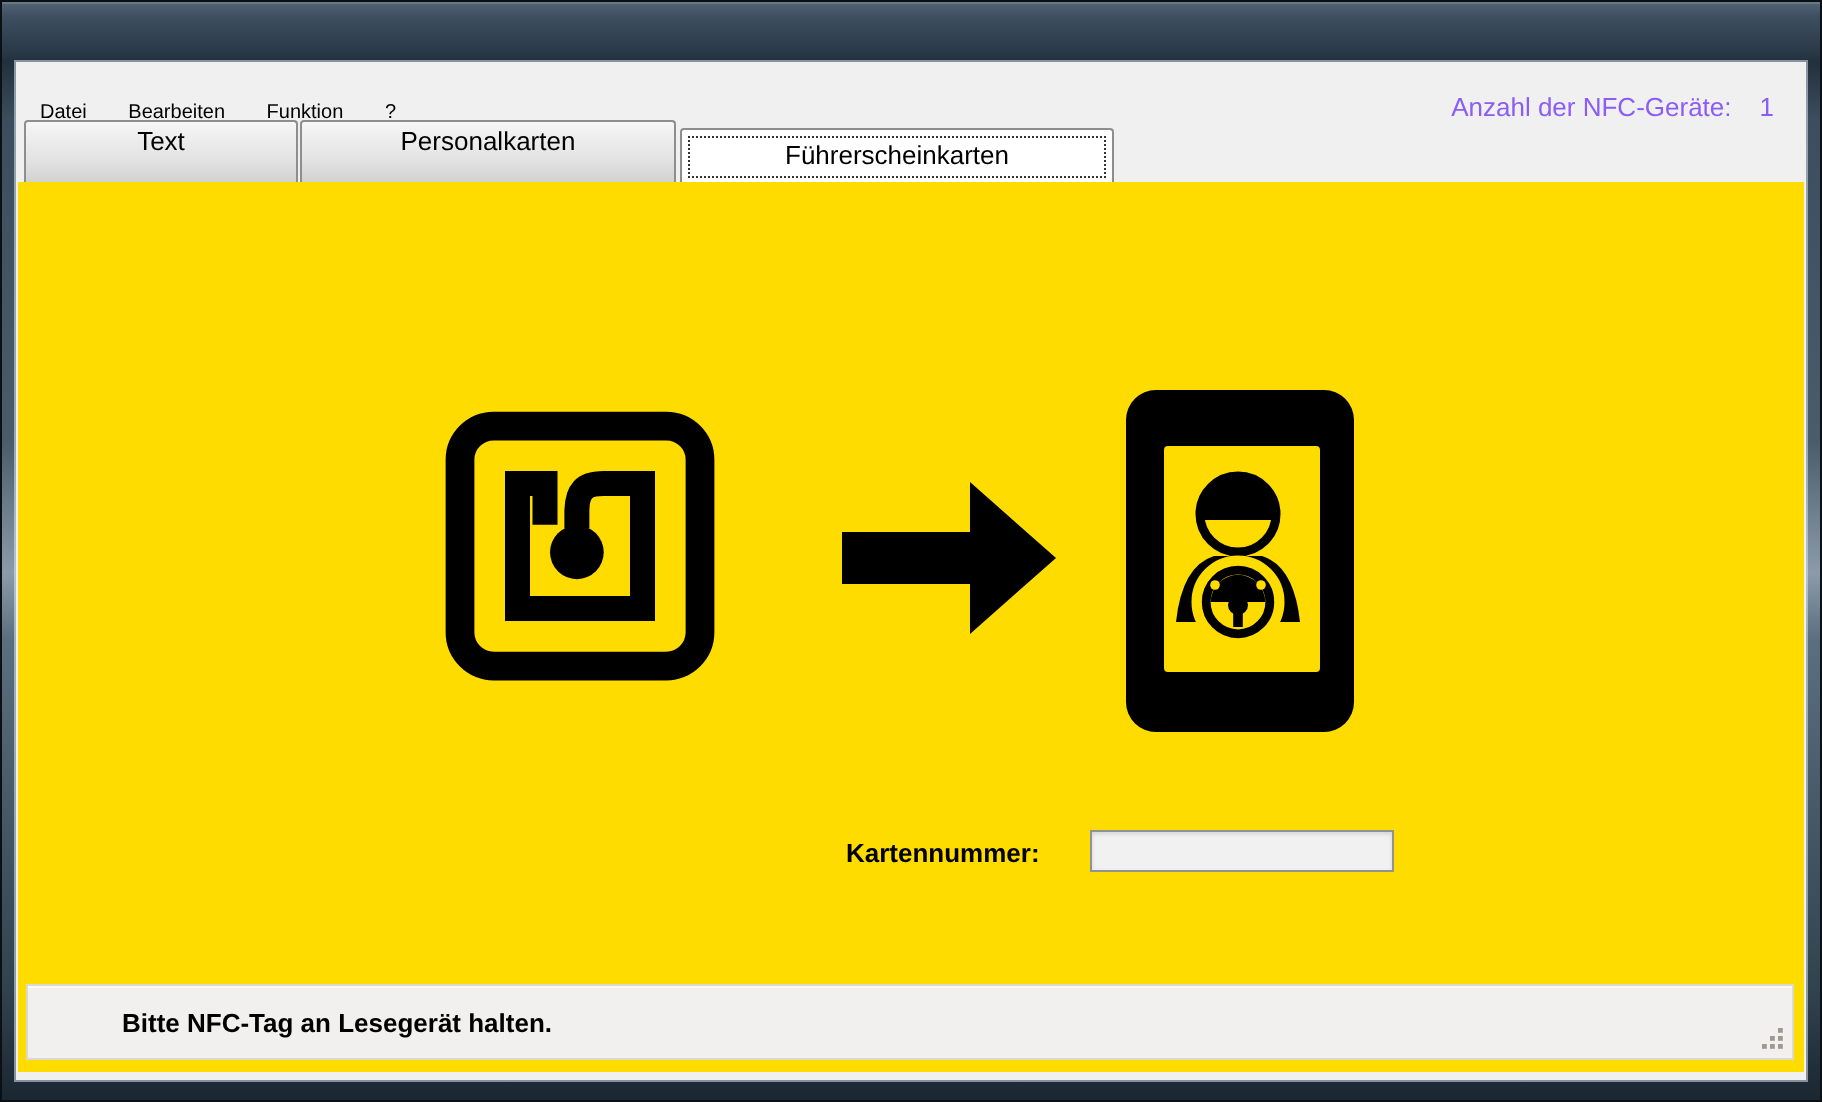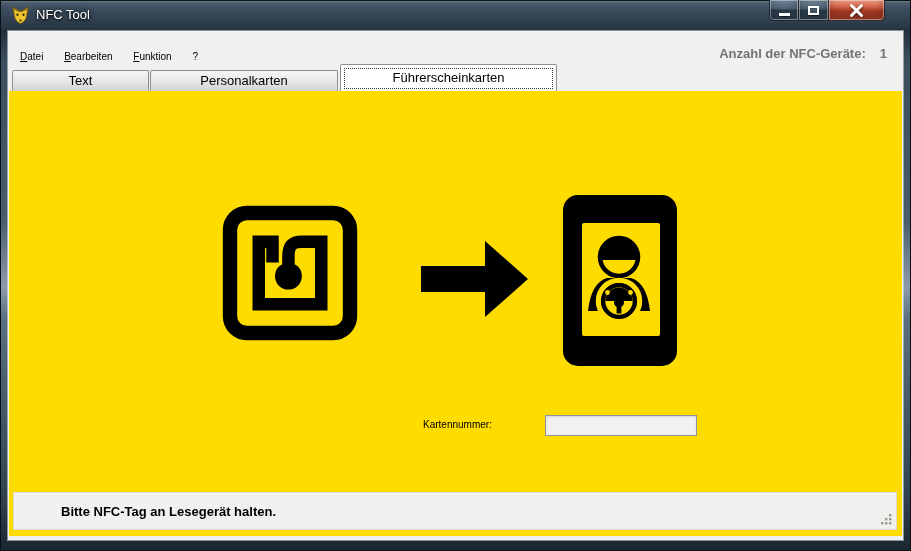--- a/index.html
+++ b/index.html
@@ -45,27 +45,27 @@
     position:absolute;left:8px;top:31px;width:895px;height:509px;
     background:#f0f0f0;box-shadow:0 0 0 1px rgba(220,230,238,.55);
   }
 
   
   .menubar{position:absolute;left:2px;top:15px;height:28px;font-size:10px;color:#000;}
   .menu-item{
     display:inline-block;padding:5px 8px;margin-left:2px;cursor:default;
   }
   .menu-item::first-letter{text-decoration:underline;}
-  .device-count{position:absolute;right:16px;top:15px;font-size:13px;color:#737373;white-space:nowrap;font-weight:bold;}
+  .device-count{position:absolute;right:16px;top:15px;font-size:13px;color:#8b5cf6;white-space:nowrap;}
   .device-count .num{display:inline-block;margin-left:14px;}
 
   
   .tabstrip{position:absolute;left:0;top:32px;width:100%;height:28px;}
   .tab{
-    position:absolute;bottom:0;height:21px;text-align:center;font-size:13px;
+    position:absolute;bottom:0;height:31px;text-align:center;font-size:13px;
     border:1px solid #8e8e8e;border-bottom:none;border-radius:2px 2px 0 0;
     background:linear-gradient(180deg,#f6f6f6 0%,#e4e4e4 60%,#d2d2d2 100%);
     line-height:20px;color:#000;cursor:default;
   }
   .tab.t1{left:4px;width:137px;}
   .tab.t2{left:142px;width:188px;}
   .tab.active{
     left:332px;width:217px;height:27px;line-height:25px;background:#fff;z-index:2;
   }
   .tab.active::before{
@@ -73,21 +73,21 @@
     border:1px dotted #333;
   }
 
   
   .panel{position:absolute;left:1px;top:60px;width:893px;height:445px;background:#FFDC00;}
 
   .nfc-icon{position:absolute;left:206px;top:107px;width:150px;height:150px;}
   .arrow-icon{position:absolute;left:412px;top:150px;width:107px;height:76px;}
   .phone-icon{position:absolute;left:554px;top:104px;width:114px;height:171px;}
 
-  .karten-label{position:absolute;left:414px;top:328px;font-size:10px;font-weight:normal;color:#000;}
+  .karten-label{position:absolute;left:414px;top:328px;font-size:13px;font-weight:bold;color:#000;}
   .karten-input{
     position:absolute;left:536px;top:324px;width:152px;height:21px;
     background:#f1f1f1;border:1px solid #8f9299;border-radius:0;
     box-shadow:inset 0 1px 2px rgba(0,0,0,.12);
     font-size:13px;padding:0 4px;outline:none;
   }
 
   
   .statusbar{
     position:absolute;left:4px;top:401px;width:884px;height:38px;
@@ -96,45 +96,20 @@
     display:flex;align-items:center;
   }
   .status-text{font-size:13px;font-weight:bold;color:#000;padding-left:7px;margin-left:40px;}
   .grip{position:absolute;right:3px;bottom:3px;width:13px;height:13px;}
 </style>
 </head>
 <body>
 
 <div class="window">
 
-  <div class="titlebar">
-    <svg class="app-icon" viewBox="0 0 20 20">
-      <polygon points="1.5,1 8,4.5 4,9" fill="#caa22a" stroke="#6b520e" stroke-width="0.8"></polygon>
-      <polygon points="18.5,1 12,4.5 16,9" fill="#caa22a" stroke="#6b520e" stroke-width="0.8"></polygon>
-      <path d="M2.5,3 L8,5.5 L12,5.5 L17.5,3 L16.5,10 C16,14.5 13.5,17 10,18.5 C6.5,17 4,14.5 3.5,10 Z" fill="#eec52f" stroke="#7a5c10" stroke-width="1"></path>
-      <circle cx="6.8" cy="9.2" r="1.2" fill="#2a2205"></circle>
-      <circle cx="13.2" cy="9.2" r="1.2" fill="#2a2205"></circle>
-      <polygon points="8.4,14.5 11.6,14.5 10,16.6" fill="#2a2205"></polygon>
-    </svg>
-    <span class="title-text">NFC Tool</span>
-
-    <div class="winbtns">
-      <div class="wbtn min">
-        <div class="glyph-min"></div>
-      </div>
-      <div class="wbtn max">
-        <div class="glyph-max"></div>
-      </div>
-      <div class="wbtn close">
-        <svg width="15" height="13" viewBox="0 0 15 13">
-          <path d="M2.5,1.5 L12.5,11.5 M12.5,1.5 L2.5,11.5" stroke="#fff" stroke-width="3" stroke-linecap="round" style="filter:drop-shadow(0 1px 1px rgba(0,0,0,.6))"></path>
-        </svg>
-      </div>
-    </div>
-  </div>
 
   <div class="content">
 
     <div class="menubar">
       <span class="menu-item">Datei</span>
       <span class="menu-item">Bearbeiten</span>
       <span class="menu-item">Funktion</span>
       <span class="menu-item">?</span>
     </div>
     <div class="device-count">

